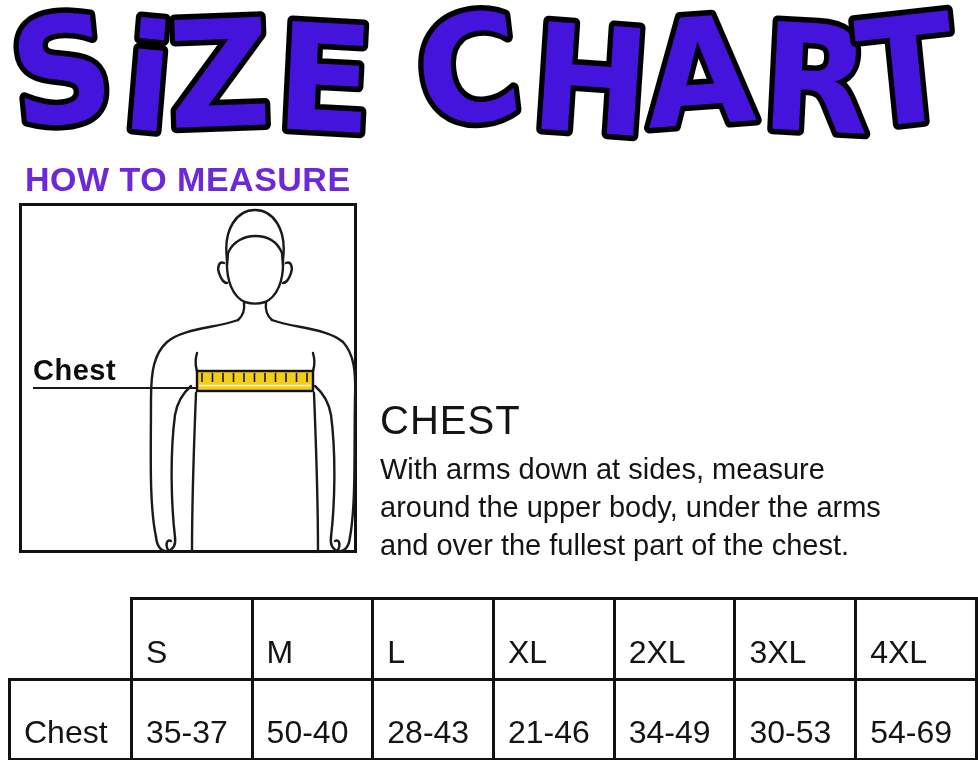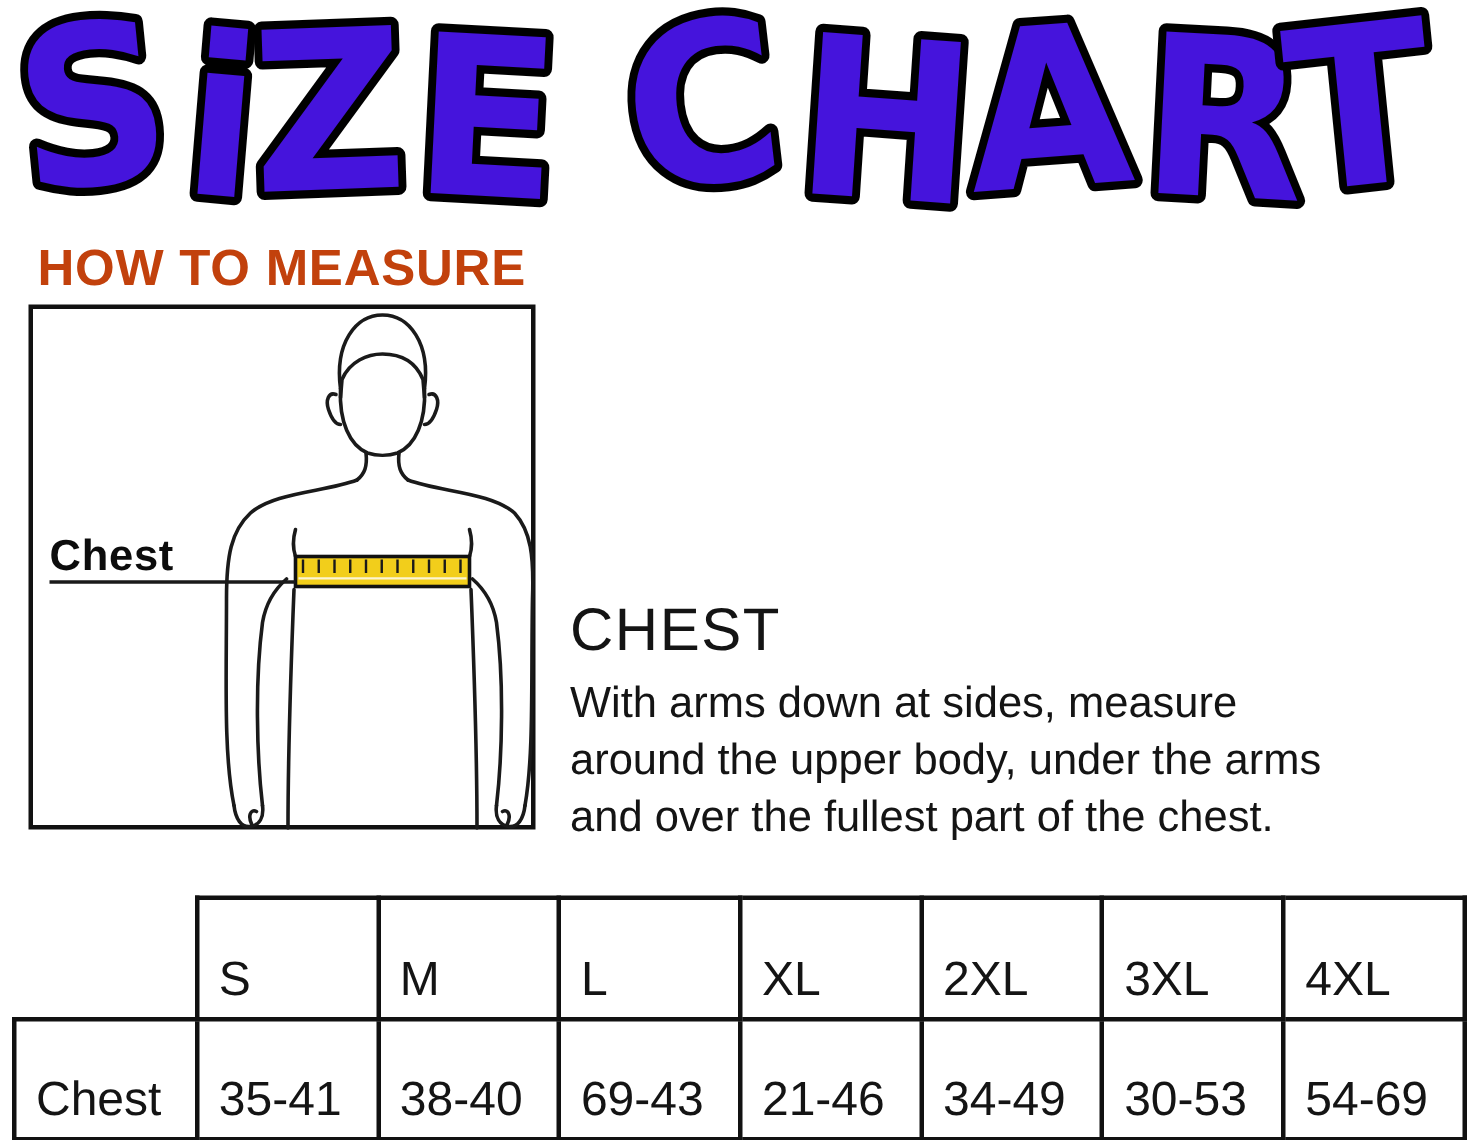--- a/index.html
+++ b/index.html
@@ -28,21 +28,21 @@
     letter-spacing: 2px;
   }
 
   
   .how-heading {
     position: absolute;
     left: 25px; top: 160px;
     font-size: 34px;
     font-weight: bold;
     letter-spacing: 0.5px;
-    color: #c2410c;
+    color: #6d28d9;
   }
 
   
   .figure-svg {
     position: absolute;
     left: 19px; top: 203px;
     width: 338px; height: 350px;
     overflow: visible;
   }
   .figure-svg .chest-label {
@@ -166,23 +166,23 @@
       <td class="col-size">S</td>
       <td class="col-size">M</td>
       <td class="col-size">L</td>
       <td class="col-size">XL</td>
       <td class="col-size">2XL</td>
       <td class="col-size">3XL</td>
       <td class="col-size">4XL</td>
     </tr>
     <tr class="data-row">
       <td class="col-label">Chest</td>
-      <td class="col-size">35-41</td>
-      <td class="col-size">38-40</td>
-      <td class="col-size">69-43</td>
+      <td class="col-size">35-37</td>
+      <td class="col-size">50-40</td>
+      <td class="col-size">28-43</td>
       <td class="col-size">21-46</td>
       <td class="col-size">34-49</td>
       <td class="col-size">30-53</td>
       <td class="col-size">54-69</td>
     </tr>
   </tbody>
     </table>
 
 </div>
 

